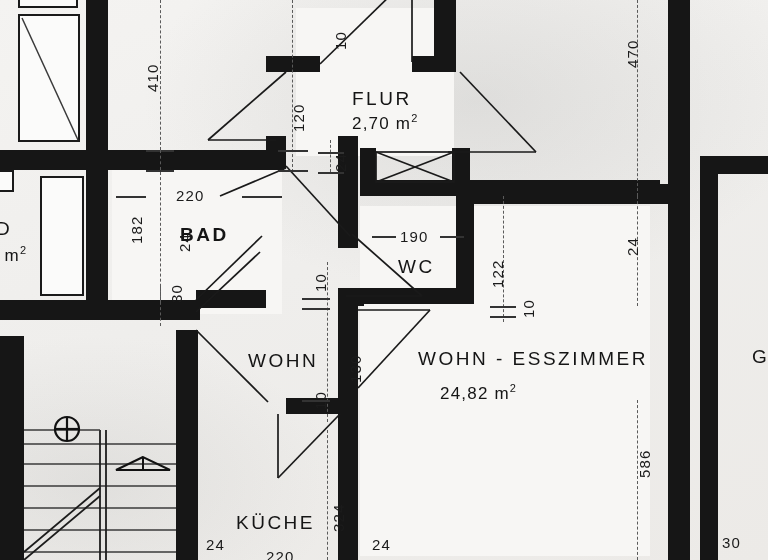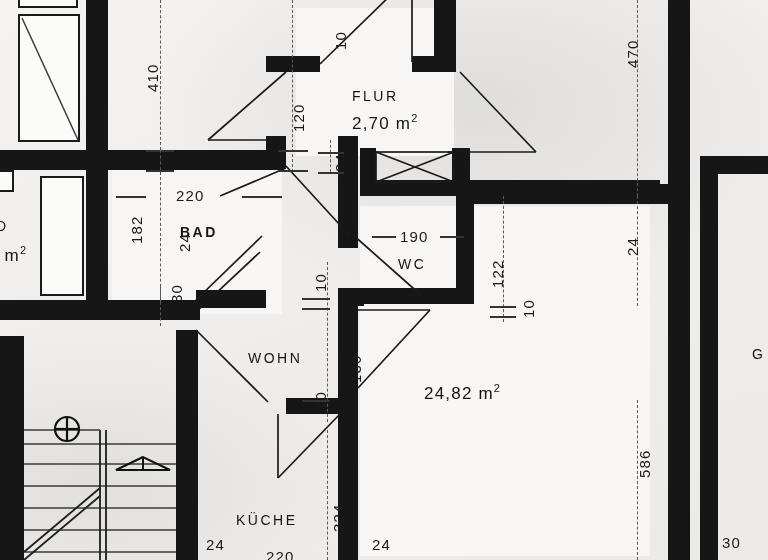--- a/index.html
+++ b/index.html
@@ -19,21 +19,21 @@
       radial-gradient(ellipse 70% 55% at 62% 18%, rgba(180,180,178,0.30), rgba(180,180,178,0) 62%),
       radial-gradient(ellipse 50% 40% at 12% 86%, rgba(175,175,172,0.22), rgba(0,0,0,0) 65%),
       linear-gradient(160deg, #f4f3f1 0%, #efeeec 45%, #eceae7 100%);
     pointer-events:none;
   }
   .wall{position:absolute;background:#161616;}
   .room-fill{position:absolute;background:#f7f6f4;}
   .win{position:absolute;border:2px solid #1a1a1a;background:#fbfbfa;box-sizing:border-box;}
   .label{
     position:absolute;white-space:nowrap;
-    font-size:14px;letter-spacing:2.5px;color:#151515;
+    font-size:19px;letter-spacing:2.5px;color:#151515;
   }
   .label.area{font-size:17px;letter-spacing:1.2px;}
   .sup{font-size:11px;vertical-align:super;letter-spacing:0;}
   .dim{
     position:absolute;white-space:nowrap;
     font-size:15px;letter-spacing:1.2px;color:#1b1b1b;
   }
   .dim.vert{transform:rotate(-90deg);transform-origin:left top;}
   .dimline{position:absolute;background:#4a4a4a;}
   .dimline.dash{
@@ -223,21 +223,24 @@
   </div>
 
   <div class="label" style="left:398px;top:256px;">
     <span>WC</span>
   </div>
 
   <div class="label" style="left:248px;top:350px;">
     <span>WOHN</span>
   </div>
 
-  <div class="label area" style="left:424px;top:382px;">
+  <div class="label" style="left:418px;top:348px;">
+    <span>WOHN - ESSZIMMER</span>
+  </div>
+  <div class="label area" style="left:440px;top:382px;">
     <span>24,82 m</span><span class="sup">2</span>
   </div>
 
   <div class="label" style="left:236px;top:512px;">
     <span>KÜCHE</span>
   </div>
 
   <div class="label" style="left:-4px;top:218px;">
     <span>D</span>
   </div>

